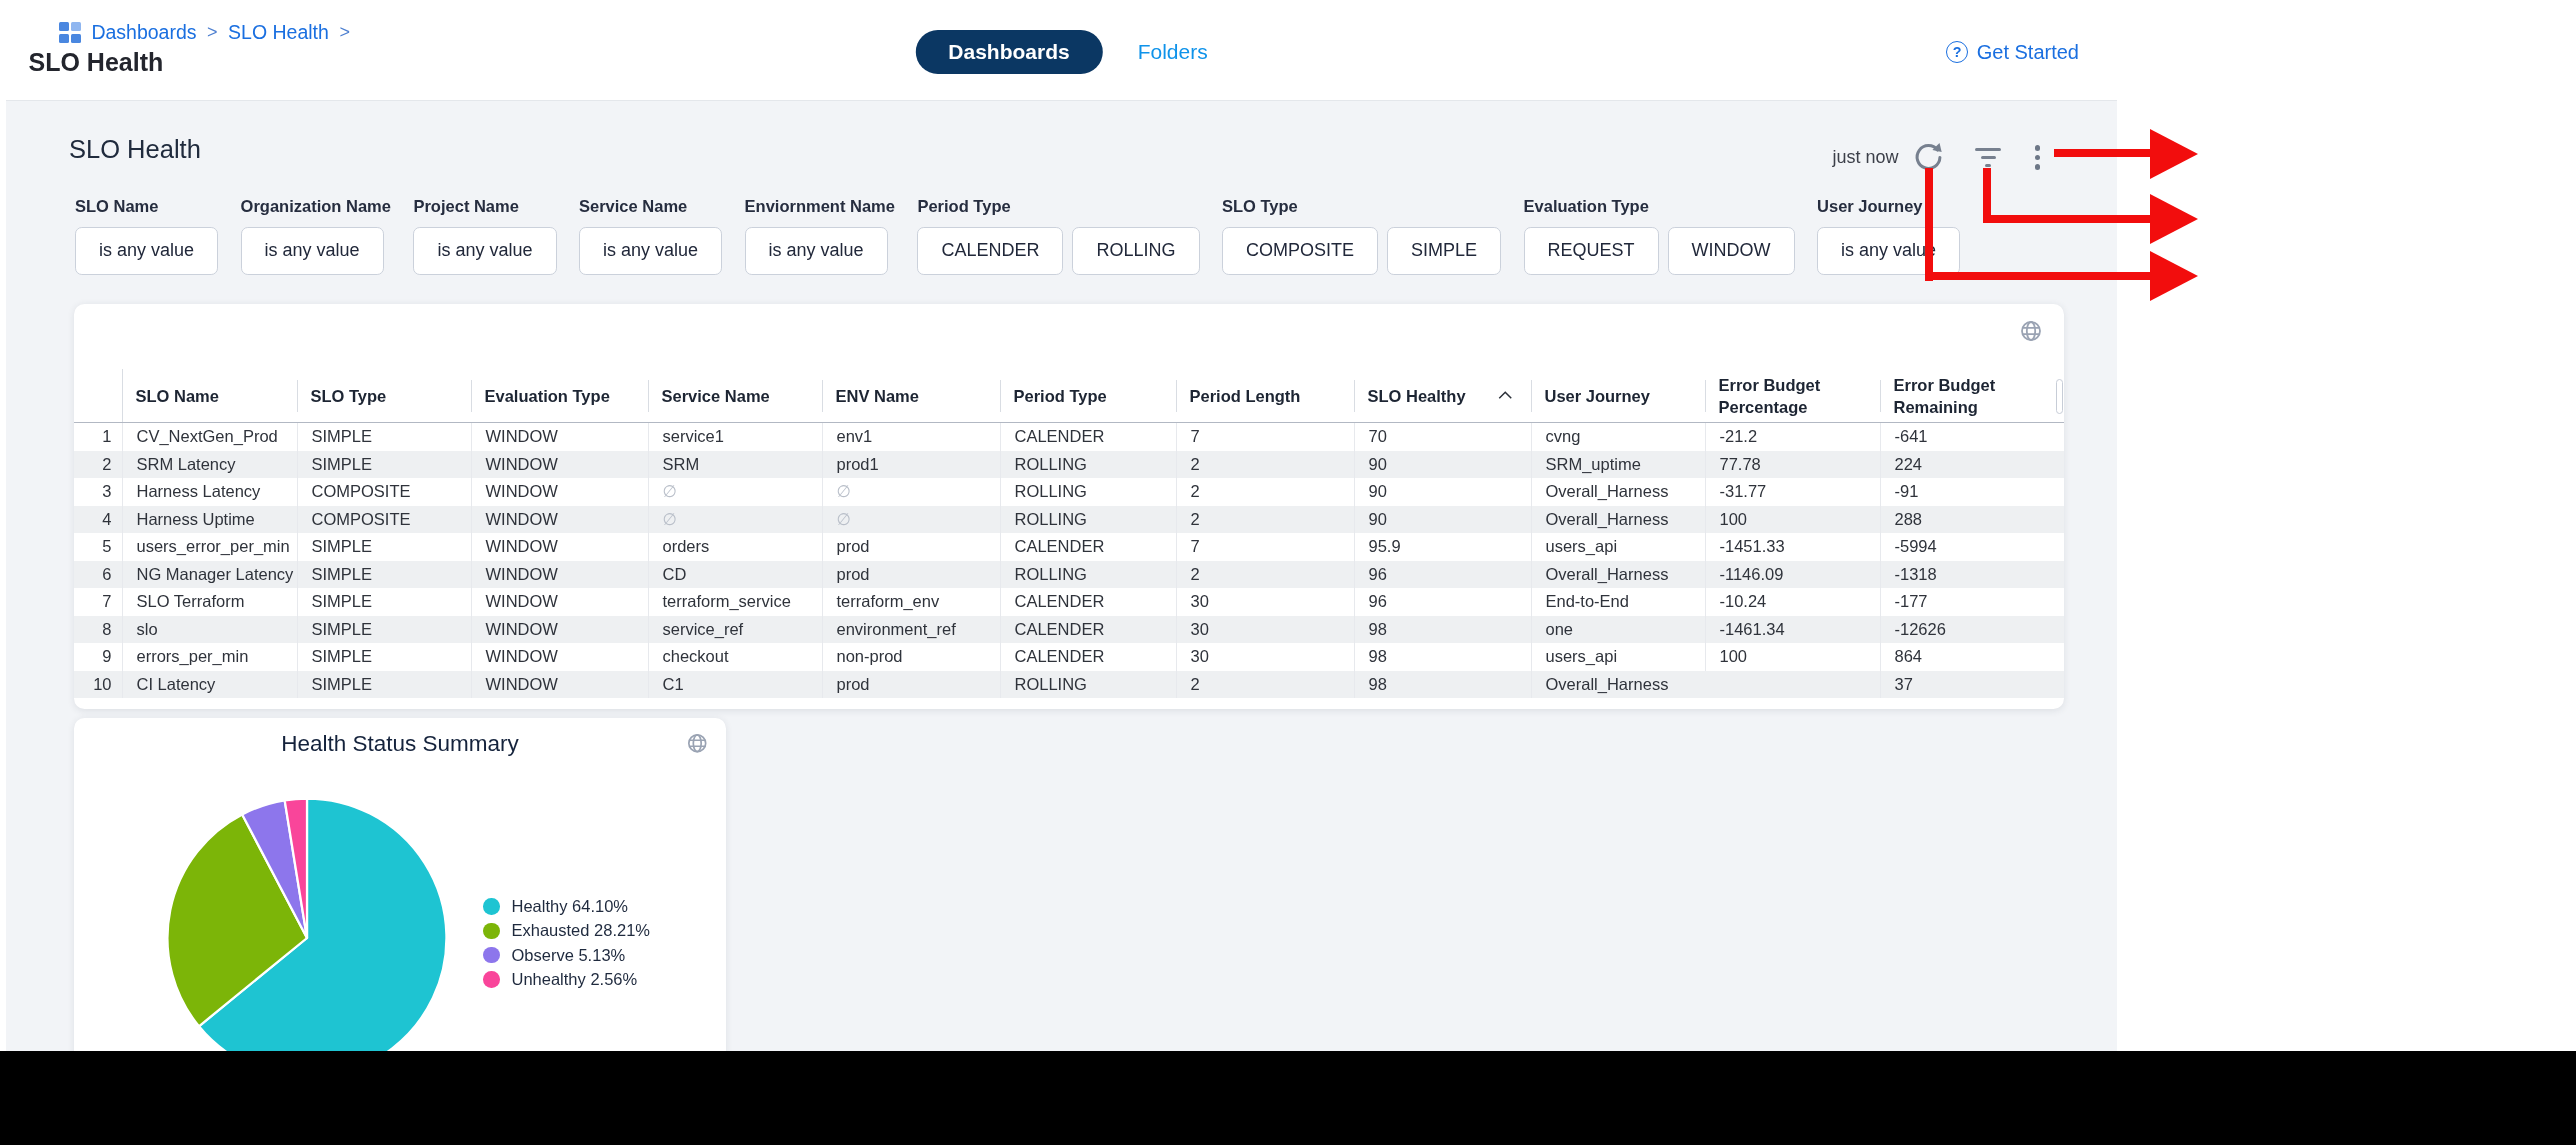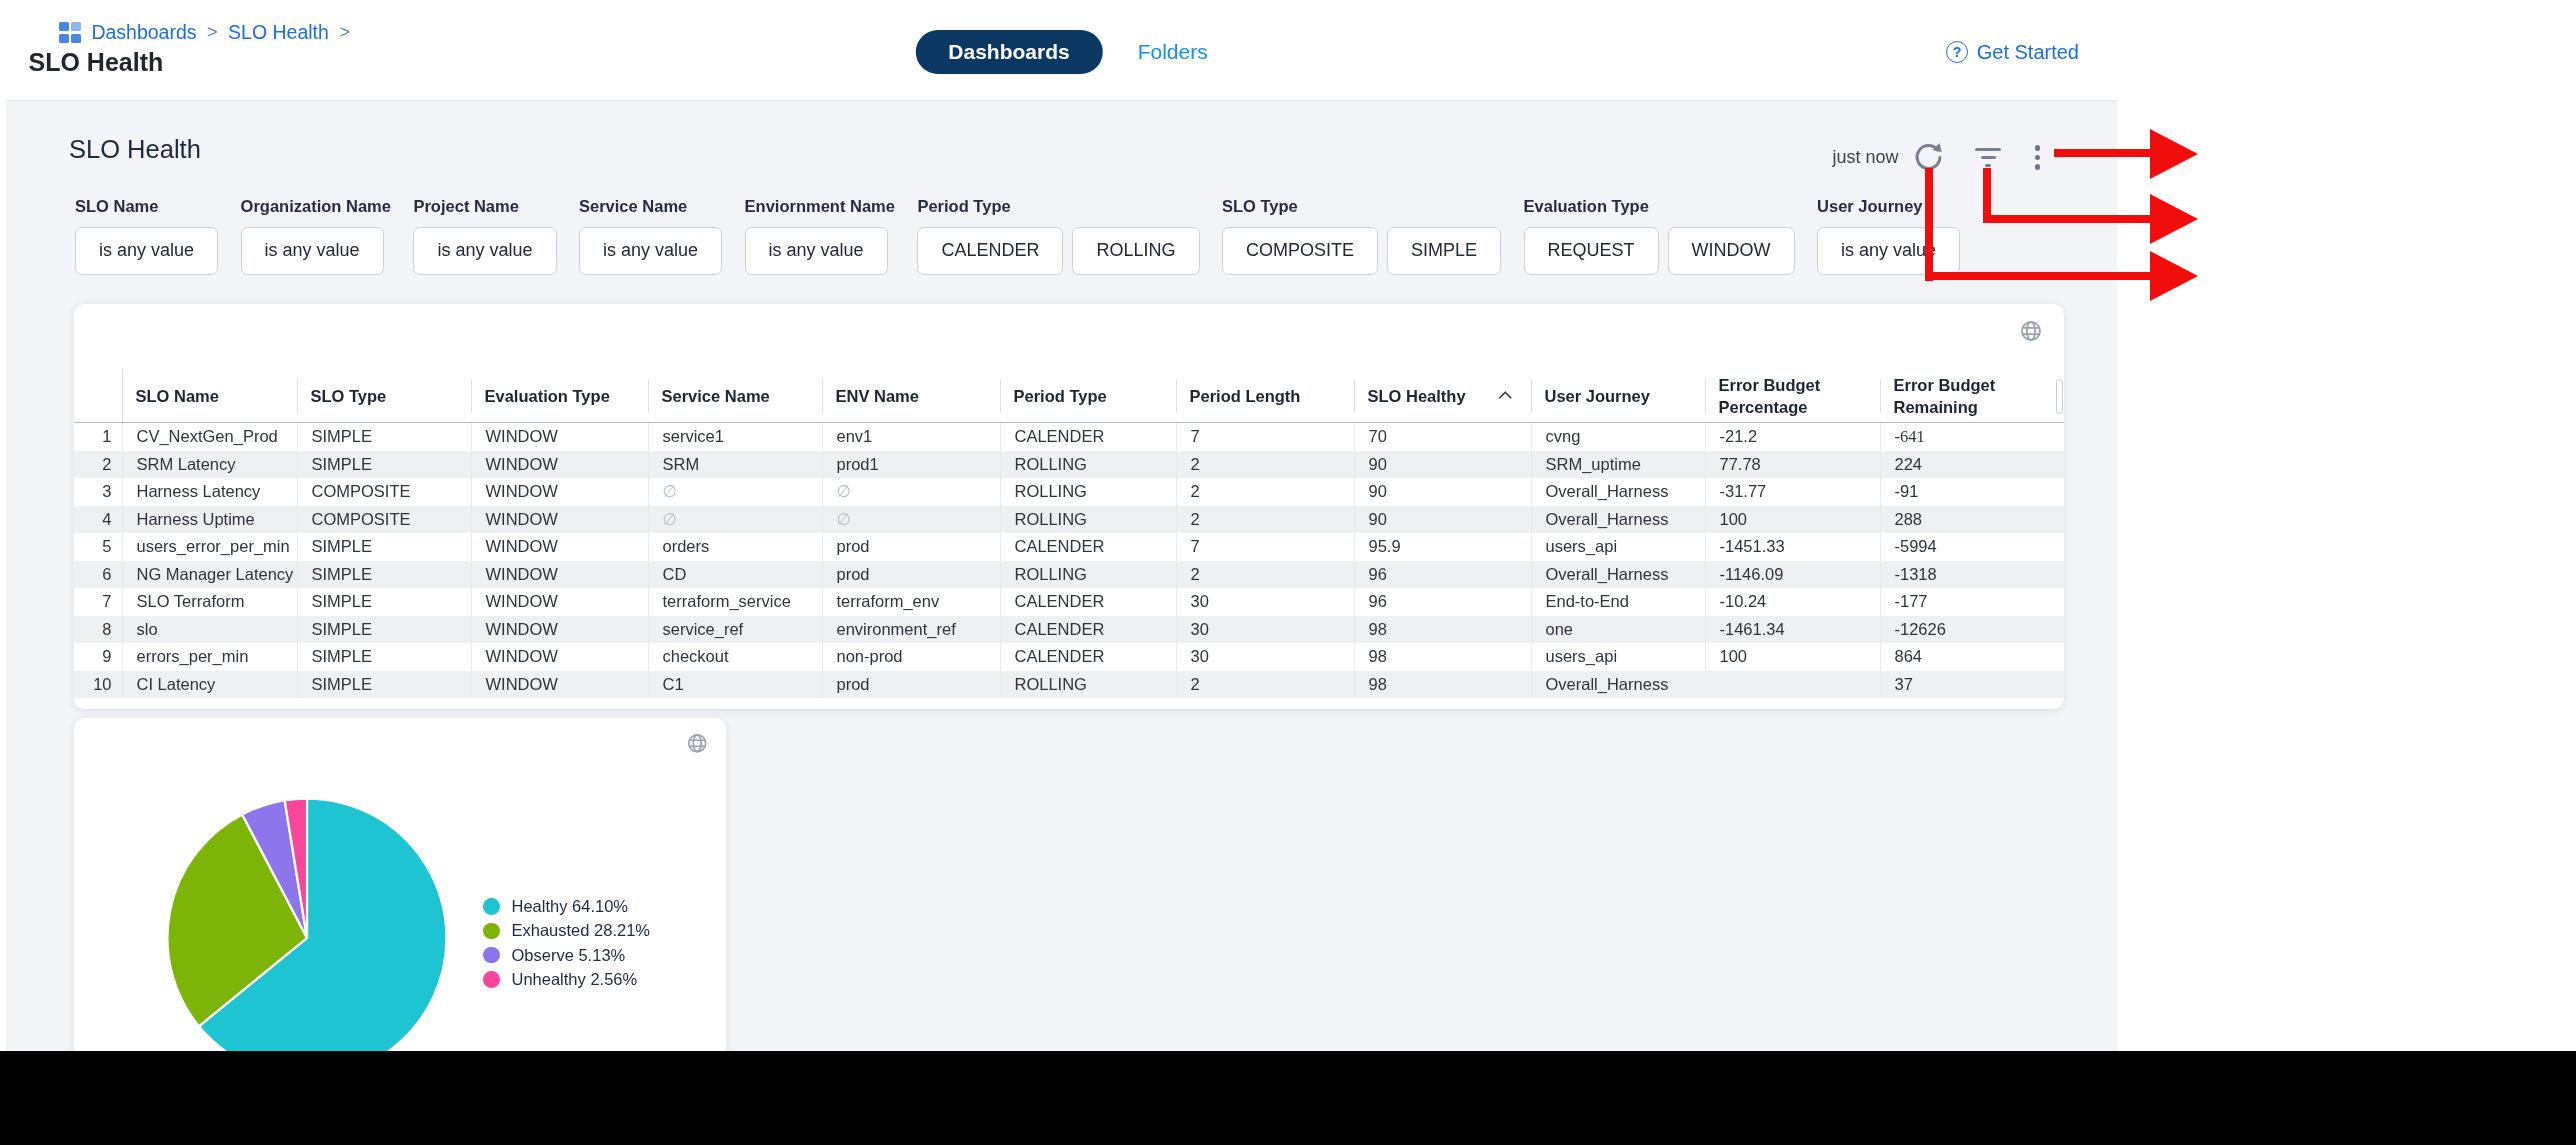--- a/index.html
+++ b/index.html
@@ -251,21 +251,21 @@
             <div class="t-cell" style="width: 175px;">CV_NextGen_Prod</div>
             <div class="t-cell" style="width: 174px;">SIMPLE</div>
             <div class="t-cell" style="width: 177px;">WINDOW</div>
             <div class="t-cell" style="width: 174px;">service1</div>
             <div class="t-cell" style="width: 178px;">env1</div>
             <div class="t-cell" style="width: 176px;">CALENDER</div>
             <div class="t-cell" style="width: 178px;">7</div>
             <div class="t-cell" style="width: 177px;">70</div>
             <div class="t-cell" style="width: 174px;">cvng</div>
             <div class="t-cell" style="width: 175px;">-21.2</div>
-            <div class="t-cell" style="width: 184px; font-family: Liberation Serif, serif;">-641</div>
+            <div class="t-cell" style="width: 184px;">-641</div>
           </div>
           <div class="t-row even">
             <div class="t-cell first" style="width: 48px;">2</div>
             <div class="t-cell" style="width: 175px;">SRM Latency</div>
             <div class="t-cell" style="width: 174px;">SIMPLE</div>
             <div class="t-cell" style="width: 177px;">WINDOW</div>
             <div class="t-cell" style="width: 174px;">SRM</div>
             <div class="t-cell" style="width: 178px;">prod1</div>
             <div class="t-cell" style="width: 176px;">ROLLING</div>
             <div class="t-cell" style="width: 178px;">2</div>
@@ -384,20 +384,21 @@
             <div class="t-cell" style="width: 177px;">98</div>
             <div class="t-cell" style="width: 174px;">Overall_Harness</div>
             <div class="t-cell" style="width: 175px; margin-top: 48px;">63.79</div>
             <div class="t-cell" style="width: 184px;">37</div>
           </div>
         </div>
       <div class="scroll-thumb"></div>
     </div>
 
     <div class="card pie-card">
+      <div class="card-title" style="top:12.8px;">Health Status Summary</div>
       <span class="globe" style="right:18px; top:13.5px; width:22.5px; height:22.5px;">
         <svg viewBox="0 0 24 24" width="22.5" height="22.5" fill="none" stroke="currentColor" stroke-width="1.8">
           <circle cx="12" cy="12" r="9"></circle>
             <ellipse cx="12" cy="12" rx="4.2" ry="9"></ellipse>
           <path d="M3.4 8.8h17.2 M3.4 15.2h17.2"></path>
         </svg>
       </span>
       <svg class="pie-svg" id="pie" viewBox="-200 -200 400 400">
           <path d="M0 0 L0.0 -186.0 A186 186 0 1 1 -144.1 117.7 Z" fill="#1ec4d2" stroke="#fff" stroke-width="3" stroke-linejoin="round"></path>
           <path d="M0 0 L-144.1 117.7 A186 186 0 0 1 -86.4 -164.7 Z" fill="#7cb508" stroke="#fff" stroke-width="3" stroke-linejoin="round"></path>

